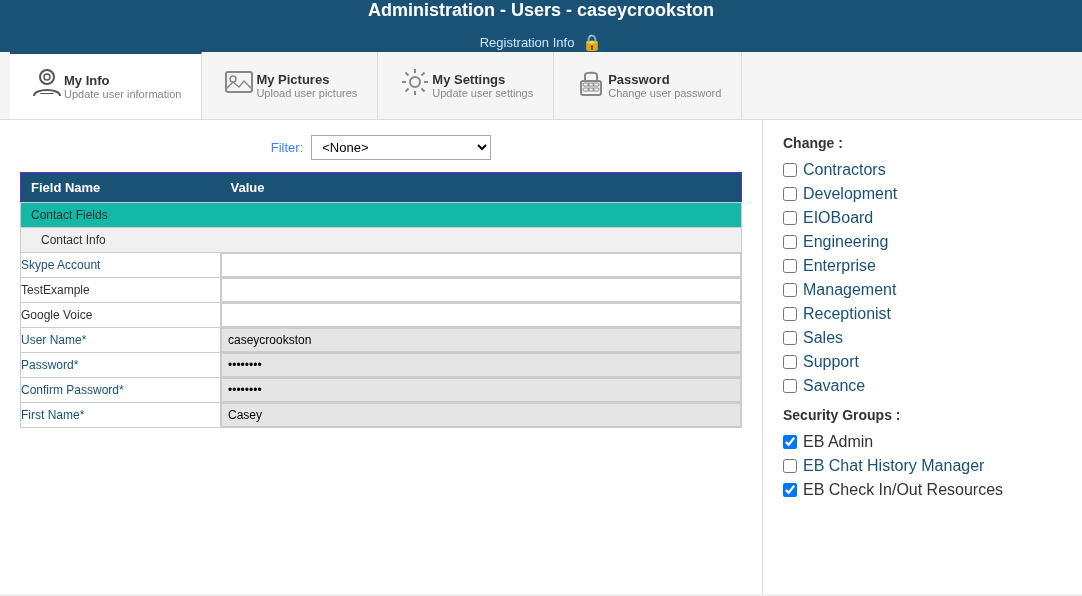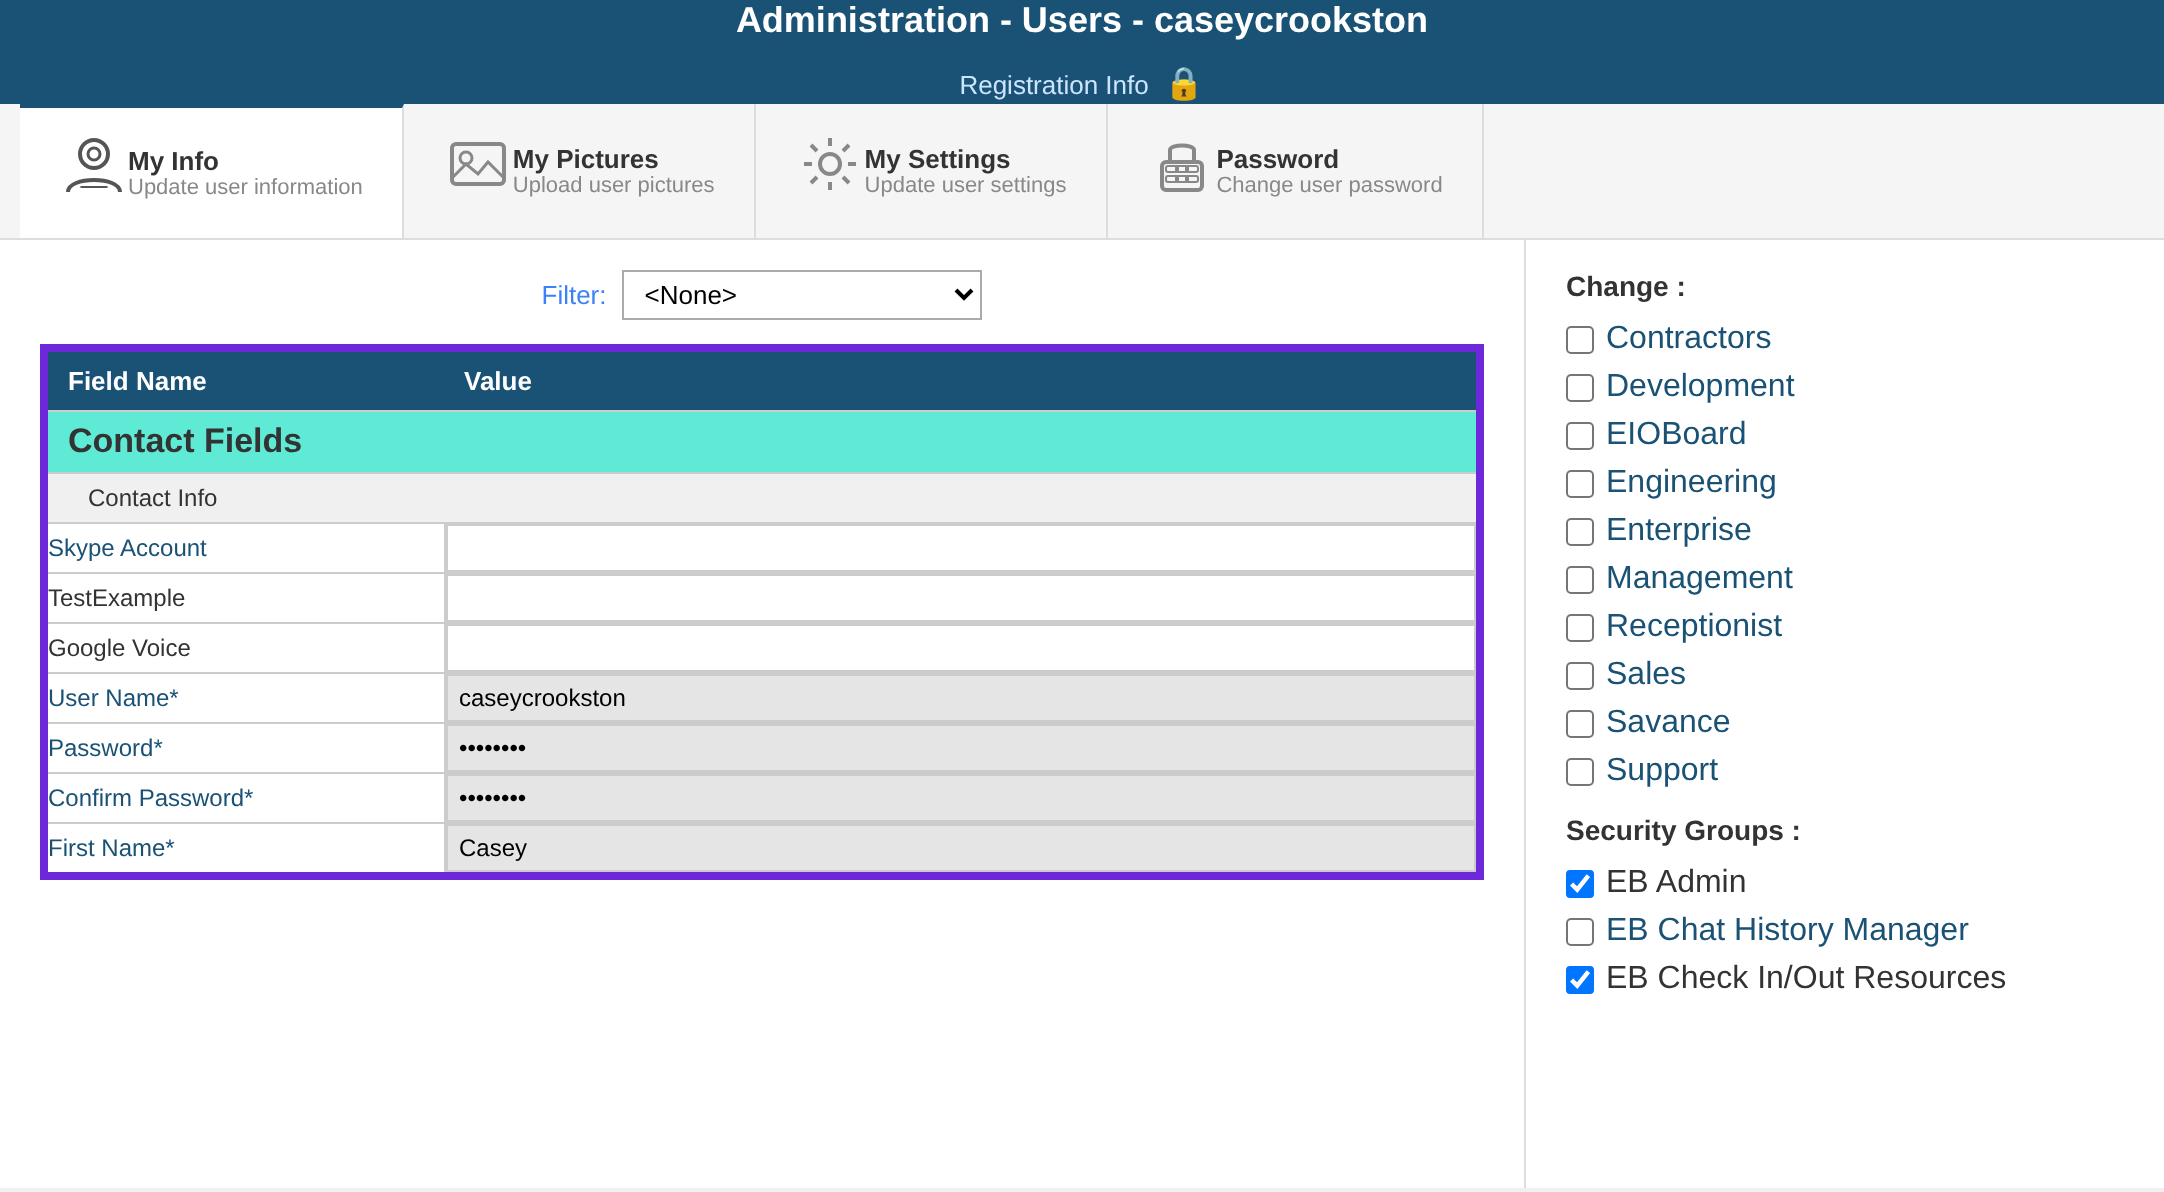--- a/index.html
+++ b/index.html
@@ -67,38 +67,38 @@
       padding: 3px 6px;
       border: 1px solid #aaa;
       font-size: 13px;
       background: white;
     }
 
     
     .data-table {
       width: 100%;
       border-collapse: collapse;
-      border: 4px solid #6d28d9;
+      border: 1px solid #6d28d9;
     }
     .data-table th {
       background: #1a5276;
       color: white;
       padding: 7px 10px;
       text-align: left;
       font-size: 13px;
     }
     .data-table td {
       border: 1px solid #ccc;
       padding: 0;
     }
     .section-header td {
-      background: #5eead4;
+      background: #14b8a6;
       padding: 5px 10px;
-      font-weight: bold;
-      font-size: 17px;
+      font-weight: normal;
+      font-size: 12px;
       color: #333;
     }
     .sub-section-header td {
       background: #f0f0f0;
       padding: 5px 20px;
       font-size: 12px;
       color: #333;
       margin-top: 39px;
     }
     .field-name {
@@ -336,25 +336,25 @@
       <div class="checkbox-item">
         <input type="checkbox" style="">
         <span class="checkbox-label">Receptionist</span>
       </div>
       <div class="checkbox-item">
         <input type="checkbox" style="">
         <span class="checkbox-label">Sales</span>
       </div>
       <div class="checkbox-item">
         <input type="checkbox" style="">
+        <span class="checkbox-label">Support</span>
+      </div>
+      <div class="checkbox-item">
+        <input type="checkbox" style="">
         <span class="checkbox-label">Savance</span>
-      </div>
-      <div class="checkbox-item">
-        <input type="checkbox" style="">
-        <span class="checkbox-label">Support</span>
       </div>
     </div>
 
     <div class="divider"></div>
 
     <div class="panel-section-title">Security Groups :</div>
 
     <div>
       <div class="checkbox-item">
         <input type="checkbox" checked="" style="">

